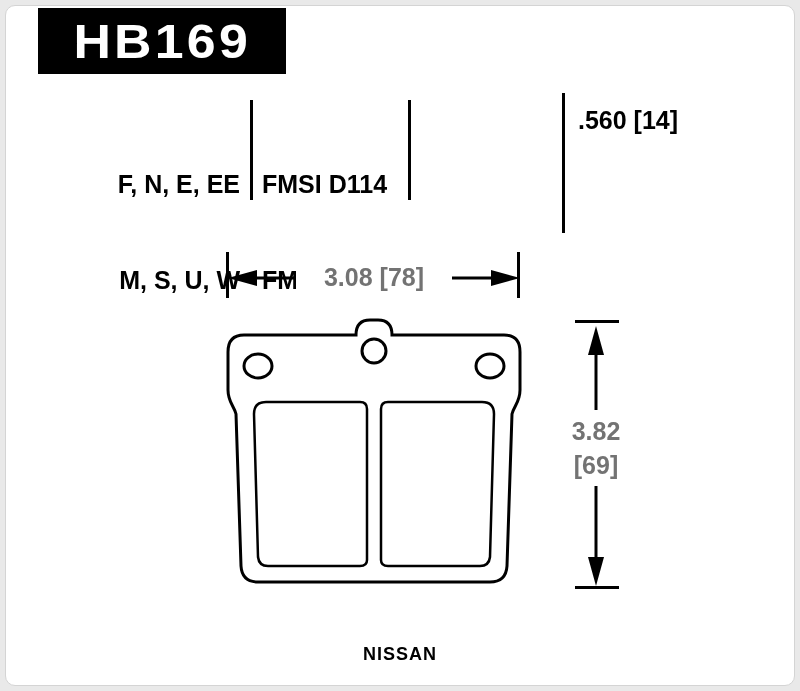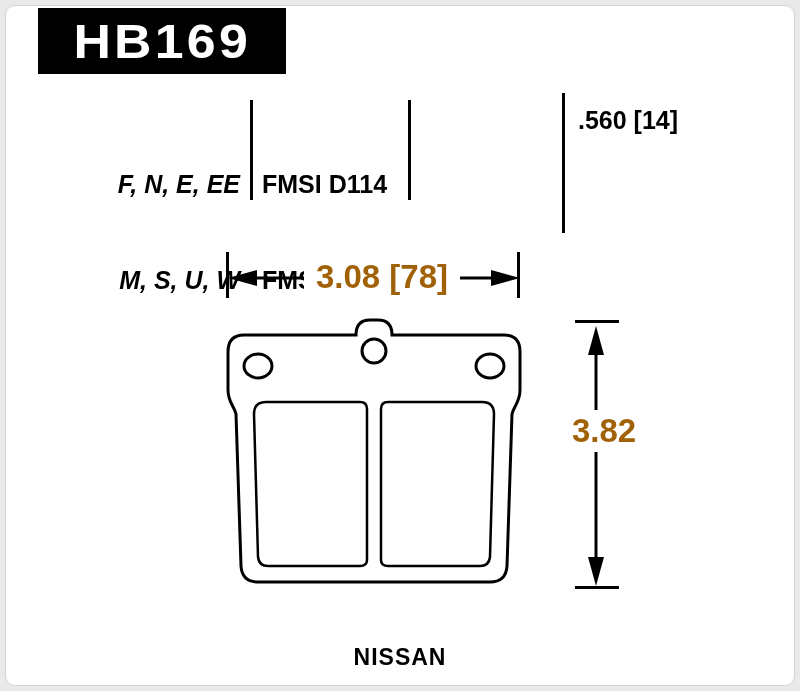--- a/index.html
+++ b/index.html
@@ -9,38 +9,38 @@
   .card { position: absolute; left: 5px; top: 5px; right: 5px; bottom: 5px;
           background: #ffffff; border: 1px solid #d4d4d4; border-radius: 10px; }
   .abs { position: absolute; }
 
   .part-box { left: 14px; top: 8px; width: 248px; height: 66px; background: #000;
               display: flex; align-items: center; justify-content: center; margin-left: 24px; }
   .part-box span { color: #fff; font-weight: 700; font-size: 48px; letter-spacing: 3px;
                    transform: scaleX(1.08); }
 
   .spec-text { font-weight: 700; font-size: 25px; line-height: 32px; color: #000; white-space: pre; }
-  .compounds { left: 60px; top: 104px; width: 180px; text-align: right; font-style: italic; }
+  .compounds { left: 60px; top: 104px; width: 180px; text-align: right; }
   .fmsi { left: 262px; top: 104px; }
   .thickness { left: 578px; top: 104px; }
   .vline { width: 3px; background: #000; }
   .v1 { left: 250px; top: 100px; height: 100px; }
   .v2 { left: 408px; top: 100px; height: 100px; }
   .v3 { left: 562px; top: 93px; height: 140px; }
 
   .tick-v { width: 3px; height: 46px; background: #000; }
   .tick-h { width: 44px; height: 3px; background: #000; }
 
-  .dim-label { font-weight: 700; font-size: 33px; line-height: 30px; color: #a16207;
-               background: #fff; text-align: center; margin-left: 8px; }
+  .dim-label { font-weight: 700; font-size: 25px; line-height: 30px; color: #737373;
+               background: #fff; text-align: center; }
   .width-label { left: 296px; top: 262px; width: 156px; height: 32px; }
   .height-label { left: 559px; top: 410px; width: 74px; padding: 4px 0; line-height: 34px; }
 
   .footer-label { left: 0; top: 644px; width: 800px; text-align: center;
-                  font-weight: 700; font-size: 23px; color: #000; letter-spacing: 1px; }
+                  font-weight: 700; font-size: 18px; color: #000; letter-spacing: 1px; }
 
   svg { display: block; }
 </style>
 </head>
 <body>
 
 <div class="page">
   <div class="card"></div>
 
   <div class="abs part-box">
@@ -84,16 +84,17 @@
 
   <div class="abs tick-h" style="left:575px; top:320px;"></div>
   <div class="abs tick-h" style="left:575px; top:586px;"></div>
   <svg class="abs" style="left:577px; top:325px;" width="38" height="262" viewBox="0 0 38 262">
     <line x1="19" y1="24" x2="19" y2="238" stroke="#000" stroke-width="3"></line>
     <polygon points="19,1 11,30 27,30" fill="#000"></polygon>
     <polygon points="19,261 11,232 27,232" fill="#000"></polygon>
   </svg>
   <div class="abs dim-label height-label">
     <div>3.82</div>
+    <div>[69]</div>
   </div>
 
   <div class="abs footer-label">NISSAN</div>
 </div>
 
 </body></html>

